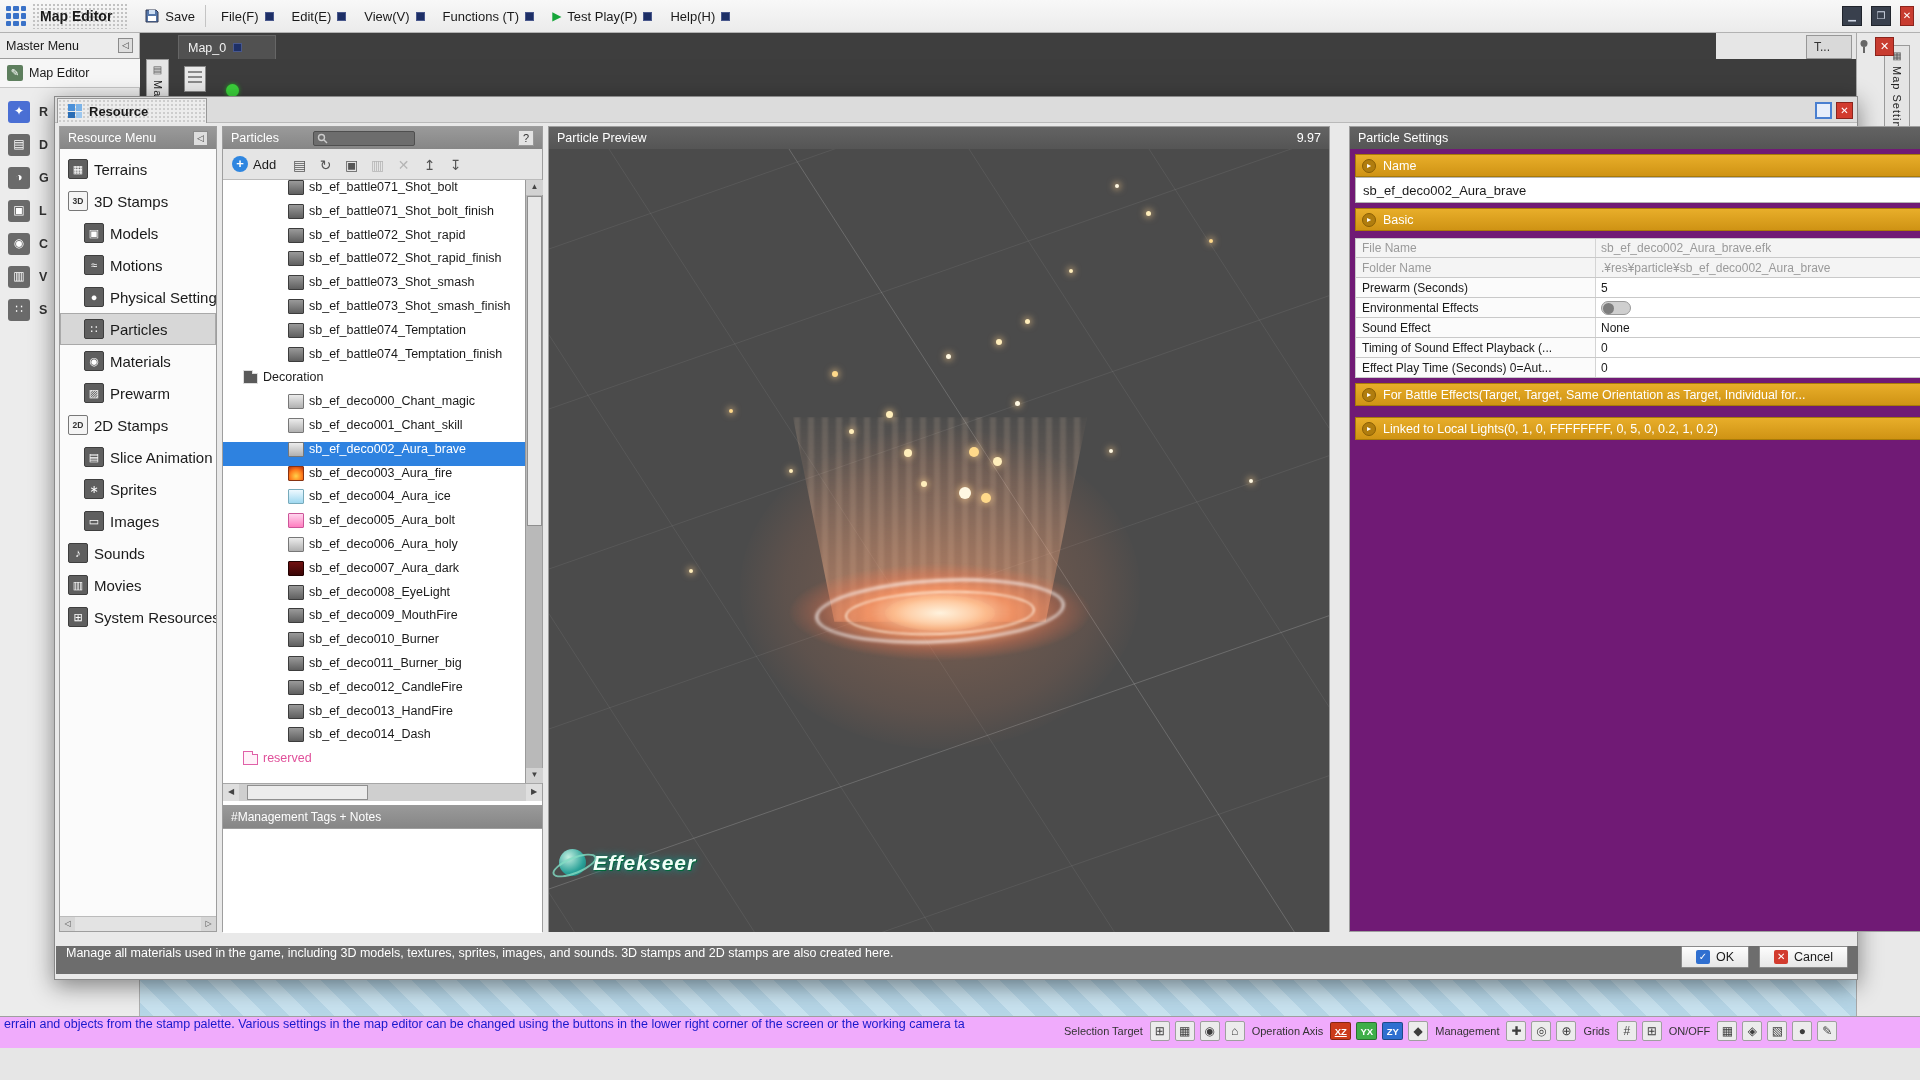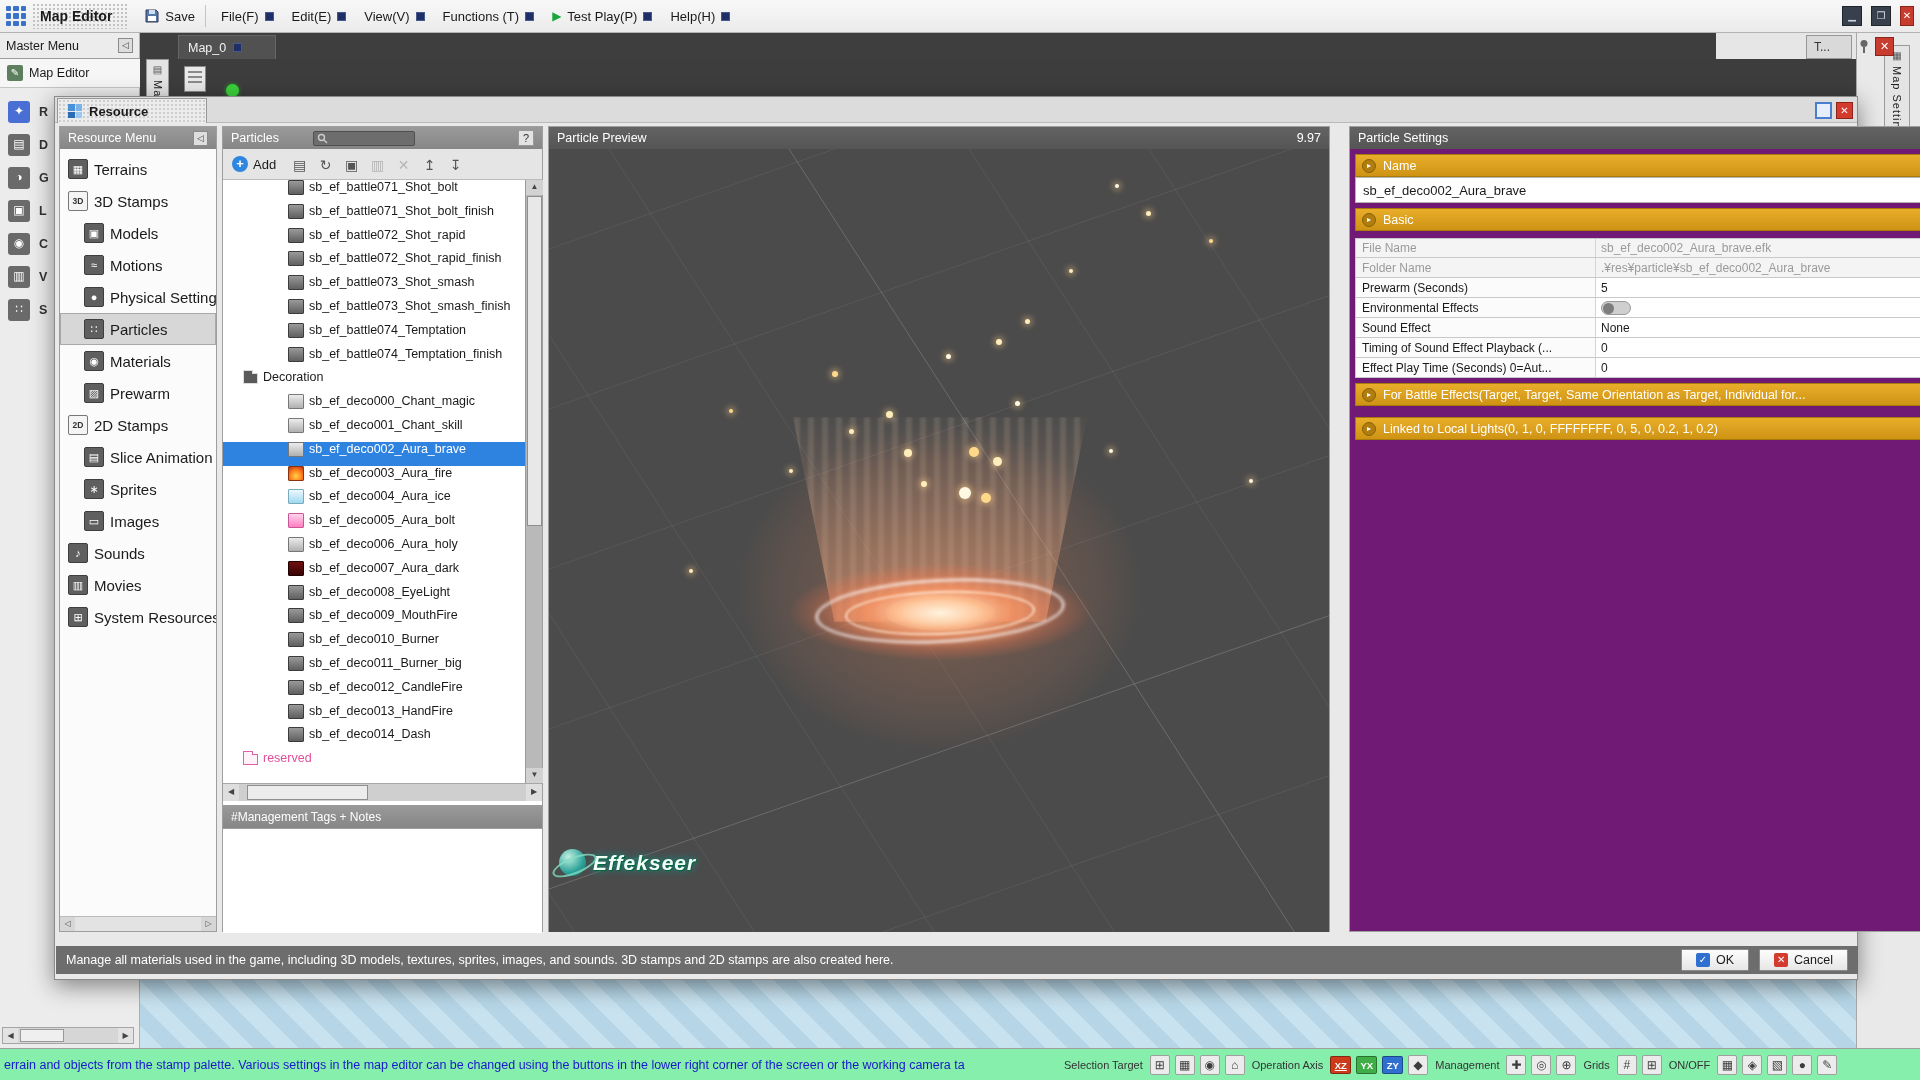--- a/index.html
+++ b/index.html
@@ -192,35 +192,35 @@
   .setvalue{flex:1;display:flex;align-items:center;padding:0 5px;gap:4px;white-space:nowrap;overflow:hidden}
   .setrow.disabled .setlabel,.setrow.disabled .setvalue{color:#9a9a9a;background:#f4f4f4}
   .spinner{margin-left:auto;width:15px;height:15px;border:1px solid #999;border-radius:50%;color:#777;
     font-size:9px;line-height:13px;text-align:center;flex:0 0 auto}
   .rowarrow{margin-left:auto;color:#666;font-size:12px}
   .toggle{width:30px;height:14px;border-radius:7px;background:#cfcfcf;border:1px solid #9a9a9a;position:relative}
   .toggle::before{content:"";position:absolute;left:1px;top:1px;width:11px;height:11px;border-radius:50%;background:#7d7d7d}
 
   
   .footerbar{position:absolute;left:1px;top:849px;width:1802px;height:28px;background:#6d6d6d;display:flex;
-    align-items:center;gap:10px;padding:0 10px}
+    gap:10px;padding:0 10px}
   .footer-text{flex:1;color:#fff;font-size:12.5px;white-space:nowrap;overflow:hidden}
   .fbtn{height:22px;background:linear-gradient(#fdfdfd,#e6e6e6);border:1px solid #8a8a8a;display:flex;
     align-items:center;gap:6px;padding:0 14px;font-size:12.5px;border-radius:1px}
   .fbtn .bic{width:14px;height:14px;color:#fff;font-size:10px;line-height:14px;text-align:center;border-radius:2px}
   .bic.blue{background:#2f6fd0}.bic.red{background:#d23b2e}
 
   
   .corner-scroll{left:2px;top:1027px;width:132px;height:17px;background:#d6d6d6;border:1px solid #a5a5a5;
     display:flex;align-items:center;z-index:3}
   .cs-btn{width:15px;height:15px;background:#e3e3e3;color:#444;font-size:8px;line-height:15px;text-align:center}
   .cs-track{flex:1;position:relative;height:15px}
   .cs-thumb{position:absolute;left:2px;top:1px;width:44px;height:13px;background:#efefef;border:1px solid #9a9a9a}
-  .statusbar{left:0;top:1048px;width:1920px;height:32px;background:#86efac;border-top:1px solid #9f9f9f;
-    display:flex;align-items:center;padding:0 4px;z-index:9}
+  .statusbar{left:0;top:1016px;width:1920px;height:32px;background:#f0abfc;border-top:1px solid #9f9f9f;
+    display:flex;align-items:flex-start;padding:0 4px;z-index:9}
   .sb-msg{color:#1818cc;font-size:12.5px;white-space:nowrap;overflow:hidden;width:1058px;flex:0 0 auto}
   #sb-items{display:flex;align-items:center;gap:5px;flex:1;overflow:hidden}
   .sb-label{font-size:11px;color:#333;white-space:nowrap;margin:8px 2px}
   .sb-icon{width:20px;height:20px;background:#ececec;border:1px solid #9f9f9f;border-radius:2px;color:#3d3d3d;
     font-size:12px;line-height:18px;text-align:center;flex:0 0 auto}
   .sb-axis{width:21px;height:18px;color:#fff;font-size:9.5px;font-weight:bold;line-height:18px;text-align:center;
     border-radius:2px;flex:0 0 auto;border:1px solid rgba(0,0,0,.35)}
 </style>
 </head>
 <body>

